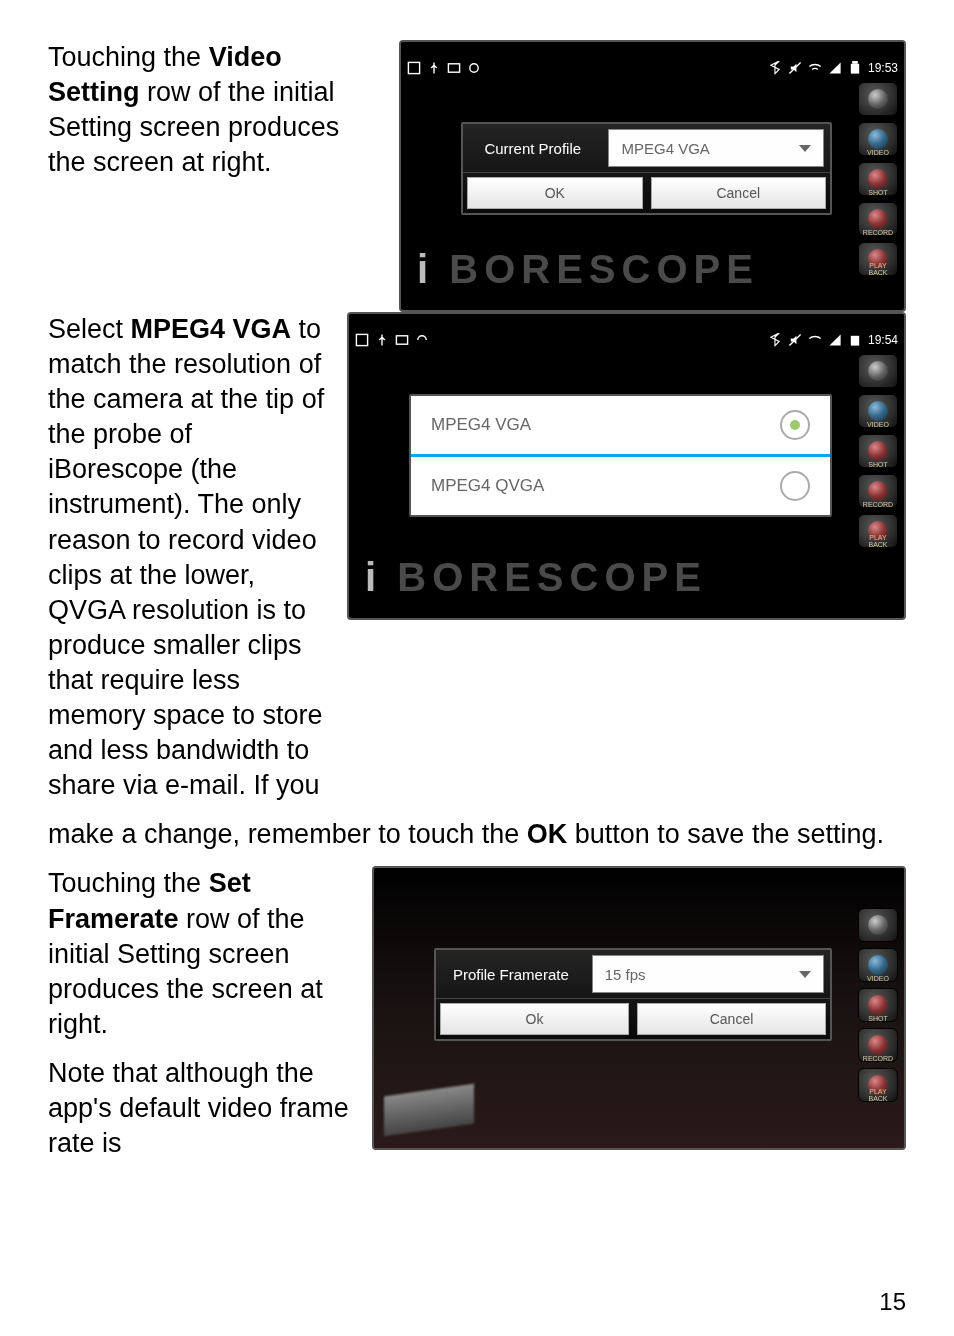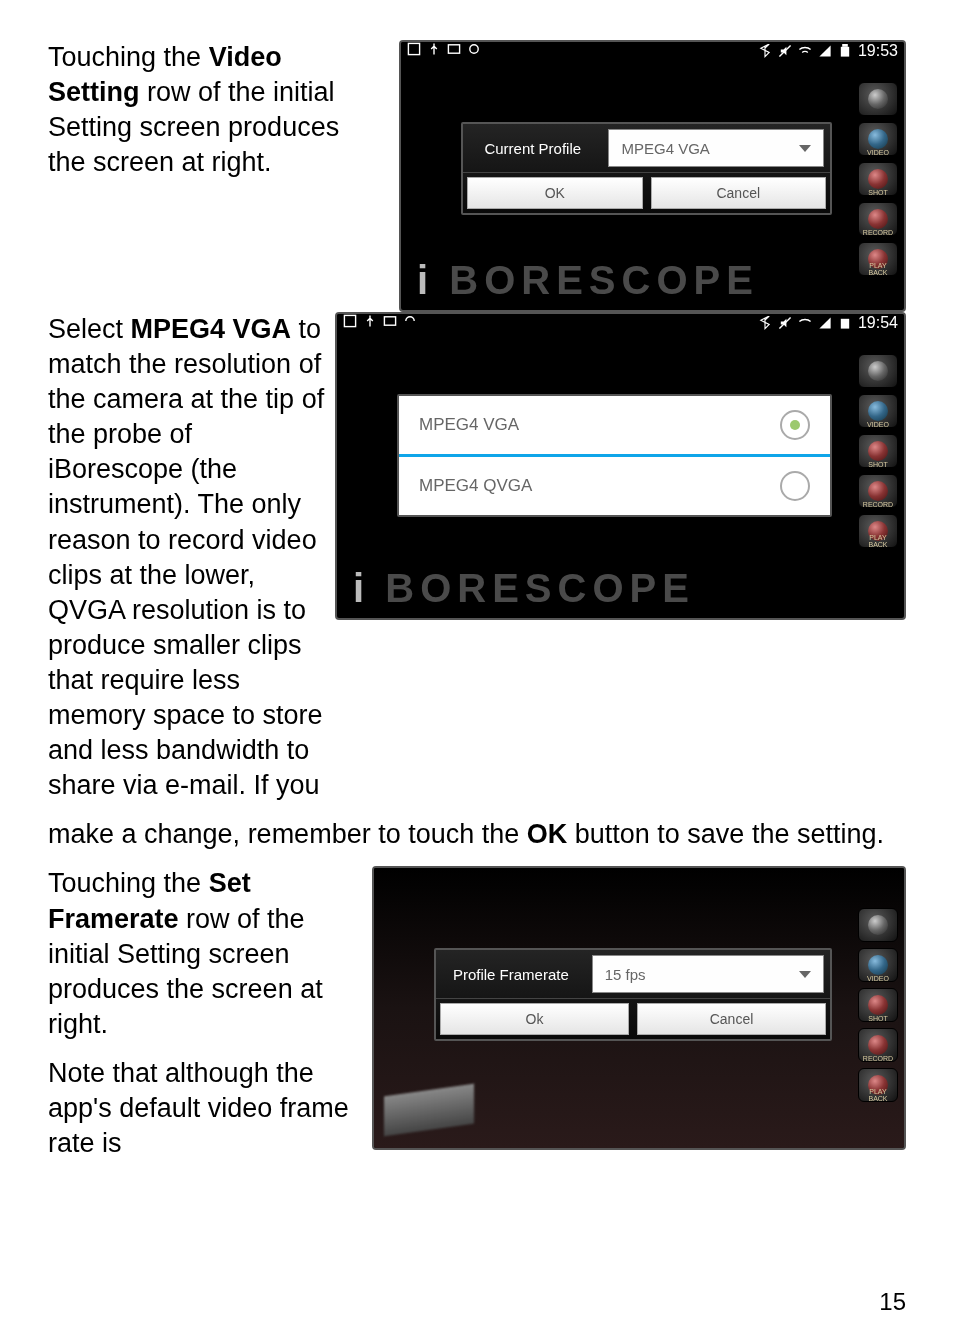--- a/index.html
+++ b/index.html
@@ -2,35 +2,35 @@
 <html><head>
 <meta charset="utf-8">
 <style>
   html,body{margin:0;padding:0;background:#fff;font-family:Arial,Helvetica,sans-serif;color:#000}
   .page{width:954px;height:1336px;position:relative;box-sizing:border-box;padding:40px 48px}
   .body-text{font-size:27px;line-height:1.3;font-family:Arial,Helvetica,sans-serif}
   .body-text b{font-weight:bold}
   .block{margin-bottom:14px}
   .row1{display:flex;gap:26px}
   .row1 .left{flex:0 0 325px}
-  .row2{display:flex;gap:2px}
+  .row2{display:flex;gap:14px}
   .row2 .left{flex:0 0 285px}
   .row2-extra{}
   .row3{display:flex;gap:14px;margin-top:10px}
   .row3 .left{flex:0 0 310px}
   .shot{flex:1;position:relative;border-radius:4px;background:#000;overflow:hidden;border:2px solid #555}
   .shot1{height:268px}
   .shot2{height:304px}
   .shot3{height:280px}
-  .statusbar{height:22px;display:flex;align-items:flex-start;justify-content:space-between;color:#fff;font-size:16px;padding:0 6px;background:#000}
+  .statusbar{height:22px;display:flex;align-items:center;justify-content:space-between;color:#fff;font-size:12px;padding:15px 6px;background:#000}
   .sb-icons{display:flex;gap:6px;align-items:center}
   .sb-ico{width:14px;height:14px;display:flex;align-items:center;justify-content:center}
   .sb-ico svg{width:14px;height:14px}
   .sb-time{font-weight:normal}
-  .watermark{position:absolute;left:16px;bottom:7px;font-family:Arial Black,Arial,sans-serif;font-weight:900;letter-spacing:6px;font-size:40px;color:#4a4a4a}
+  .watermark{position:absolute;left:16px;bottom:18px;font-family:Arial Black,Arial,sans-serif;font-weight:900;letter-spacing:6px;font-size:40px;color:#4a4a4a}
   .watermark .wi{color:#bbb;margin-right:-2px}
   .sidebtns{position:absolute;right:6px;top:40px;display:flex;flex-direction:column;gap:6px}
   .sbtn{width:38px;height:32px;border-radius:6px;background:radial-gradient(circle at 40% 35%,#5a5a5a,#111);border:1px solid #000;display:flex;align-items:center;justify-content:center;color:#d6c9a0;font-size:8px;position:relative}
   .sbtn .dot{width:20px;height:20px;border-radius:50%;background:radial-gradient(circle at 35% 30%,#d88,#833,#411)}
   .sbtn.video .dot{background:radial-gradient(circle at 35% 30%,#8bd,#368,#134)}
   .sbtn.set .dot{background:radial-gradient(circle at 35% 30%,#ccc,#666,#222)}
   .sbtn .lbl{position:absolute;bottom:-1px;width:100%;text-align:center;color:#d6c9a0;font-size:7px}
   .dialog{position:absolute;left:60px;right:72px;top:80px;background:linear-gradient(#242424,#090909);border:2px solid #555;border-radius:2px}
   .dlg-row{height:48px;display:flex;align-items:center;border-bottom:1px solid #444}
   .dlg-label{flex:0 0 38%;text-align:center;color:#fff;font-size:15px}

